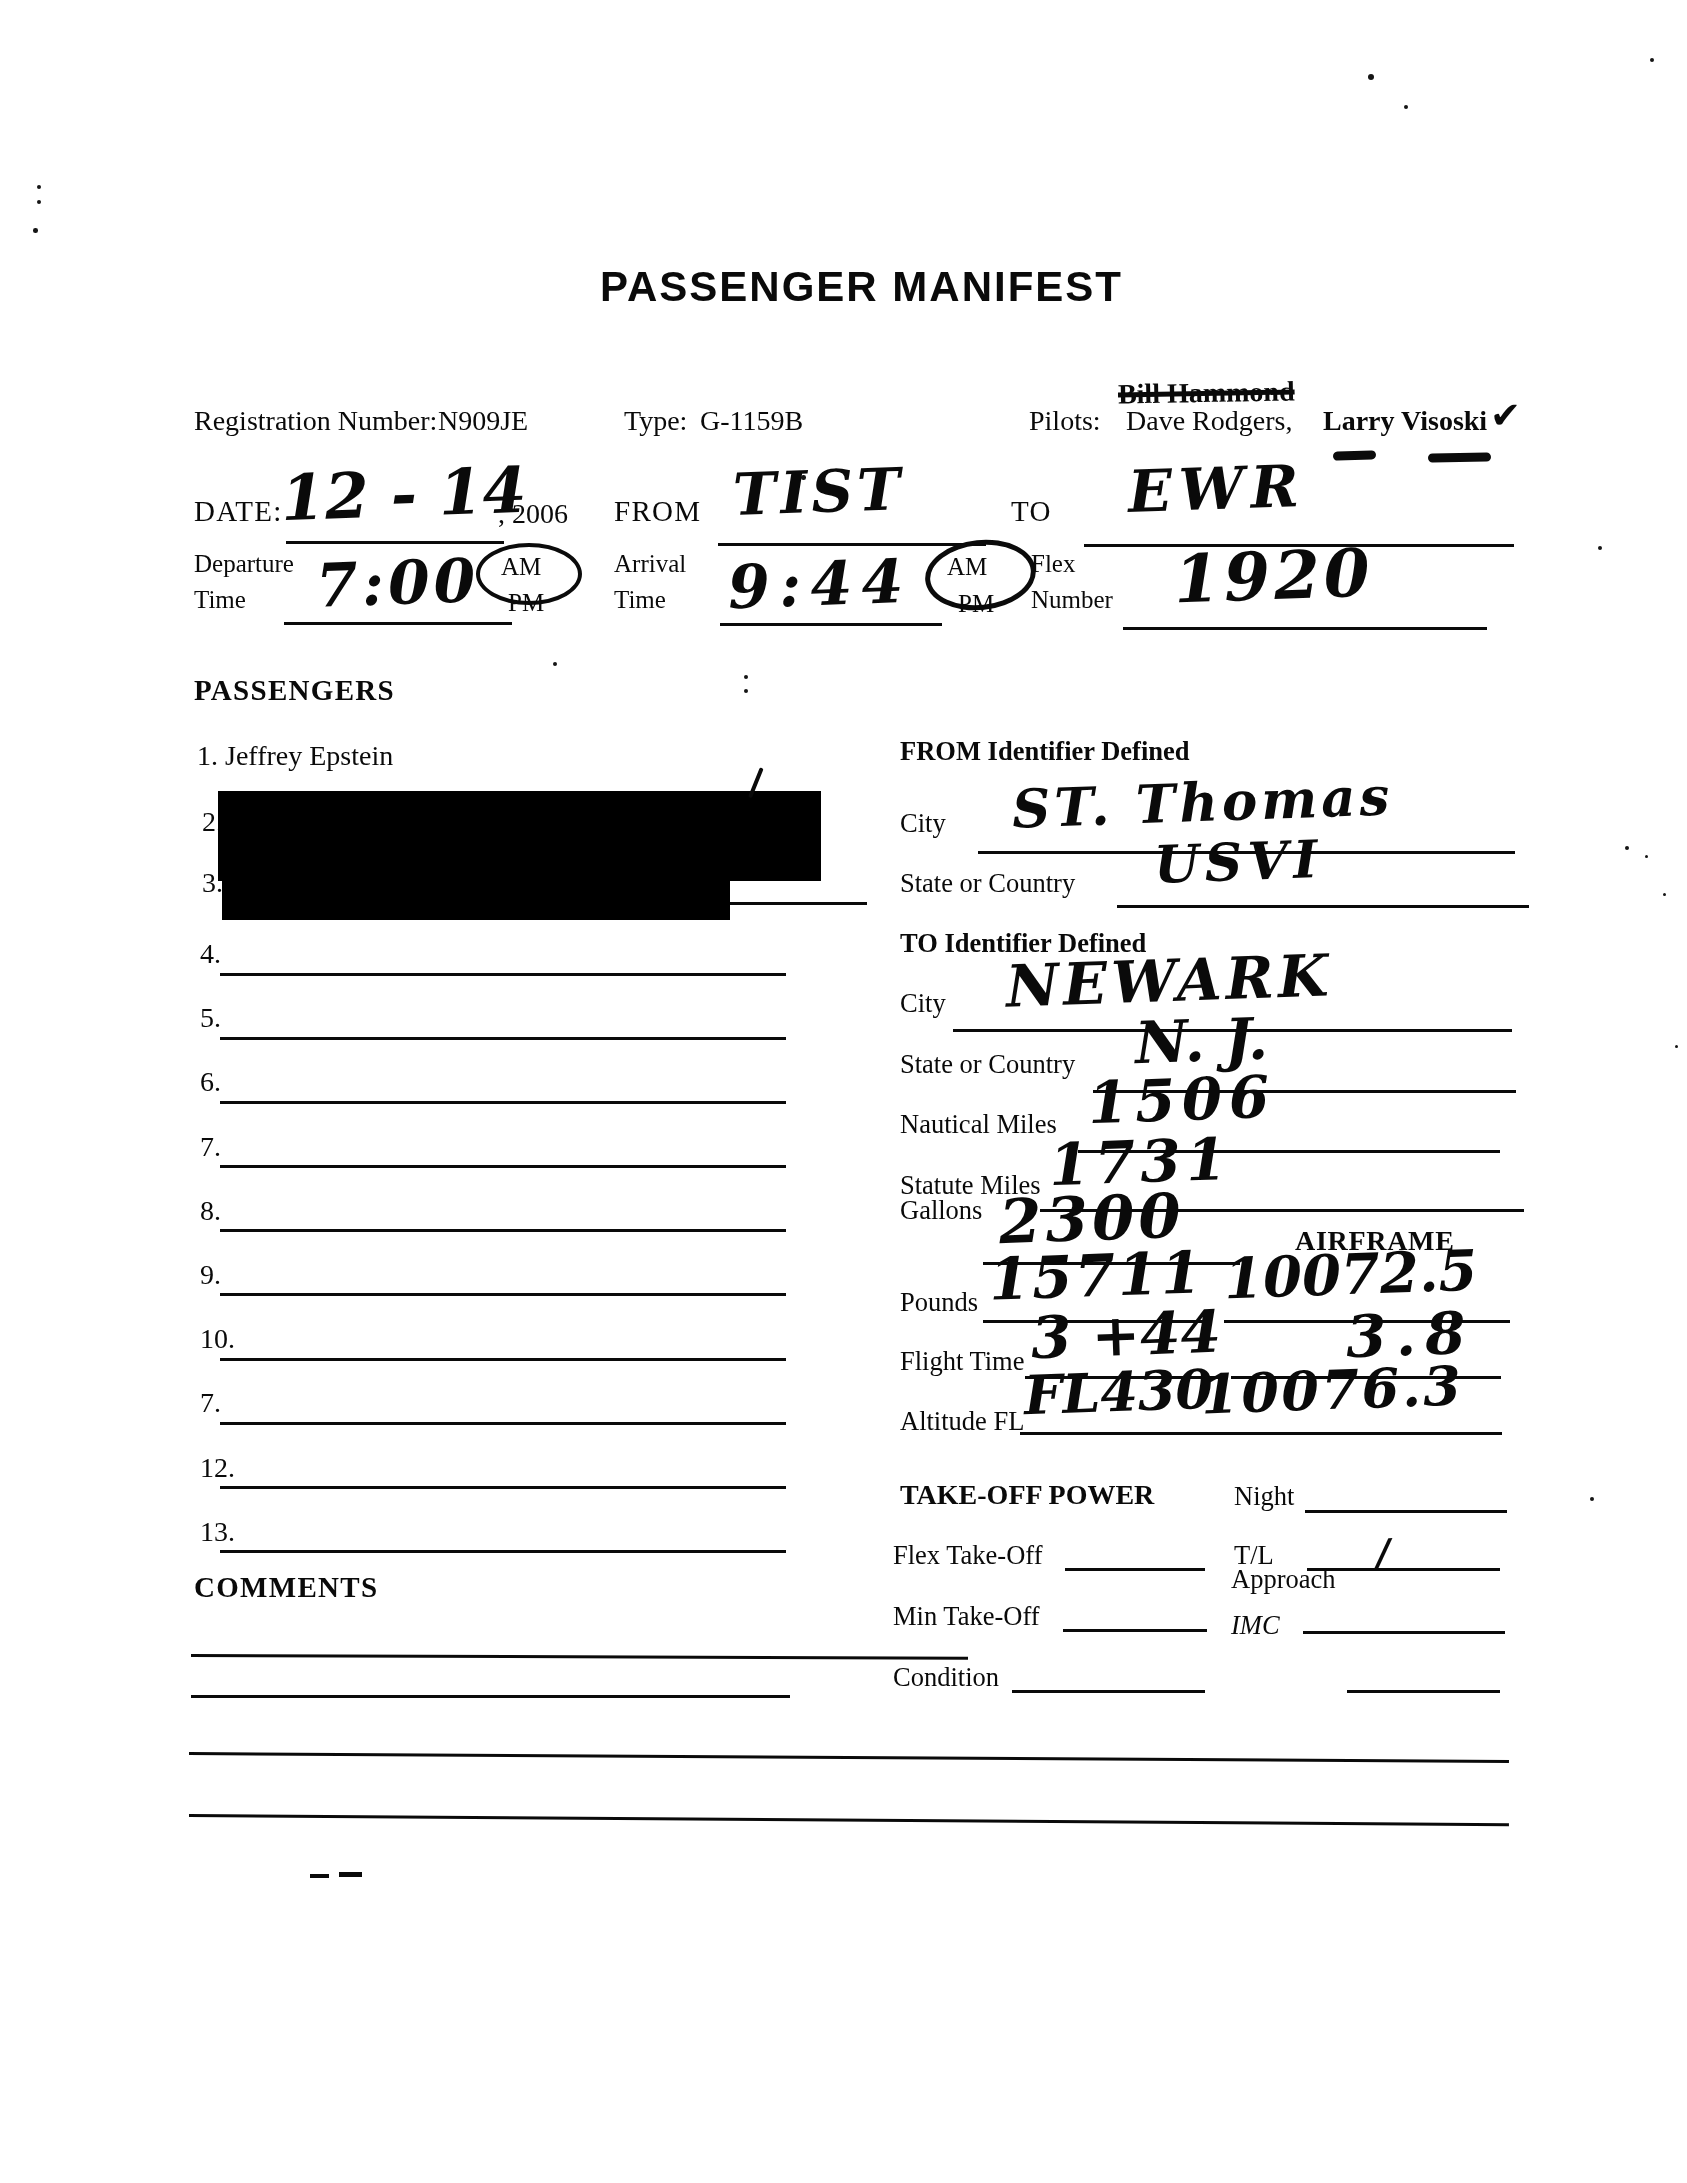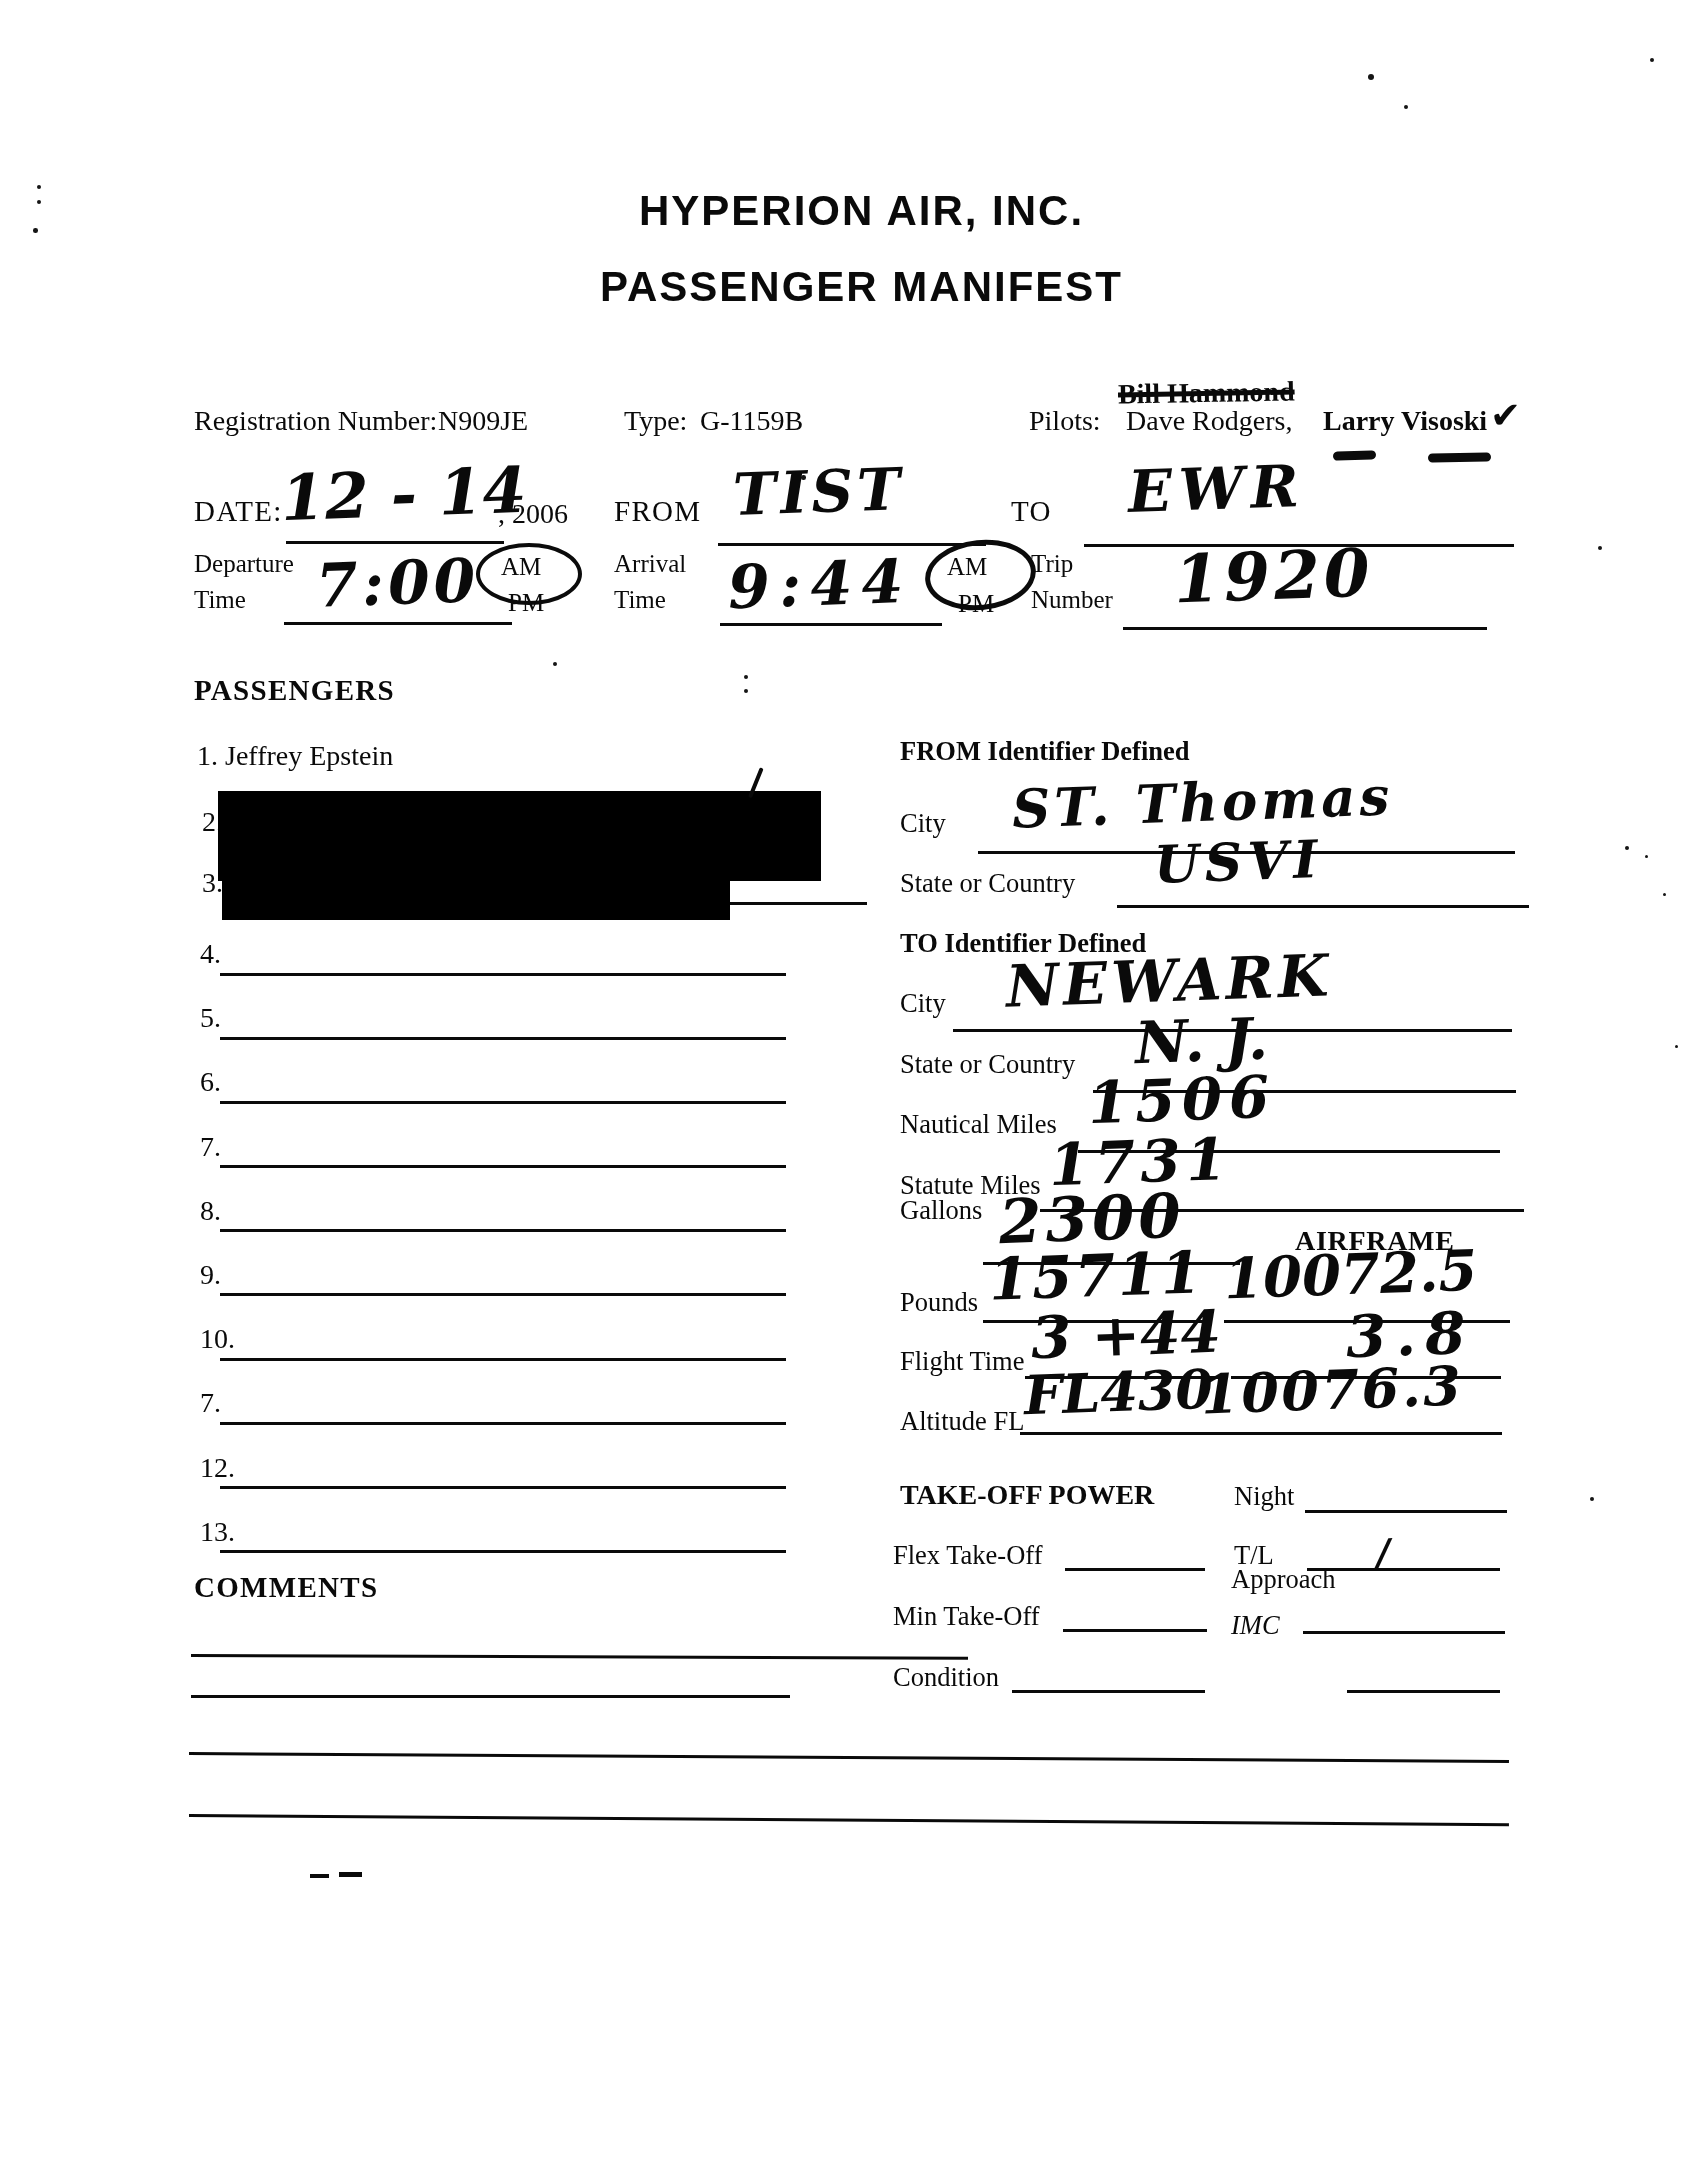--- a/index.html
+++ b/index.html
@@ -39,21 +39,20 @@
     <div class="dot" style="left:1663px;top:893px;width:3.3px;height:3.3px;"></div>
     <div class="dot" style="left:801px;top:475px;width:4.6px;height:4.6px;"></div>
     <div class="dot" style="left:1598px;top:546px;width:4px;height:4px;"></div>
     <div class="dot" style="left:553px;top:662px;width:4px;height:4px;"></div>
     <div class="dot" style="left:1590px;top:1497px;width:4px;height:4px;"></div>
     <div class="dot" style="left:1675px;top:1045px;width:3.3px;height:3.3px;"></div>
     <div class="rule" style="left:310px;top:1874px;width:18.5px;height:4px;"></div>
     <div class="rule" style="left:339px;top:1872px;width:22.5px;height:4.6px;"></div>
   </div>
 
-  <div class="abs title" style="top:187px;">HYPERION AIR, INC.</div>
   <div class="abs title" style="top:263px;">PASSENGER MANIFEST</div>
 
   <span class="abs lbl" style="left:194px;top:405px;font-size:28px;">Registration Number:</span>
   <span class="abs lbl" style="left:438px;top:405px;font-size:28px;">N909JE</span>
   <span class="abs lbl" style="left:624px;top:405px;font-size:28px;">Type:</span>
   <span class="abs lbl" style="left:700px;top:405px;font-size:28px;">G-1159B</span>
   <span class="abs lbl" style="left:1029px;top:405px;font-size:28px;">Pilots:</span>
   <span class="abs lbl b strike" style="left:1118px;top:377px;font-size:28px;transform:rotate(-1deg);">Bill Hammond</span>
   <span class="abs lbl" style="left:1126px;top:405px;font-size:28px;">Dave Rodgers,</span>
   <span class="abs lbl b" style="left:1323px;top:405px;font-size:28px;">Larry Visoski</span>
@@ -81,21 +80,21 @@
   <div class="rule" style="left:284px;top:622px;width:228px;"></div>
 
   <span class="abs lbl" style="left:614px;top:550px;font-size:25px;">Arrival</span>
   <span class="abs lbl" style="left:614px;top:586px;font-size:25px;">Time</span>
   <span class="abs hand" style="left:728px;top:549px;font-size:60px;letter-spacing:9.3px;">9:44</span>
   <div class="circle" style="left:925px;top:540px;width:101px;height:60px;transform:rotate(-6deg);border-width:5.3px;"></div>
   <span class="abs lbl" style="left:947px;top:553px;font-size:25px;">AM</span>
   <span class="abs lbl" style="left:958px;top:590px;font-size:25px;">PM</span>
   <div class="rule" style="left:720px;top:623px;width:222px;"></div>
 
-  <span class="abs lbl" style="left:1031px;top:550px;font-size:25px;">Trip</span>
+  <span class="abs lbl" style="left:1031px;top:550px;font-size:25px;">Flex</span>
   <span class="abs lbl" style="left:1031px;top:586px;font-size:25px;">Number</span>
   <span class="abs hand" style="left:1174px;top:537px;font-size:66px;letter-spacing:4px;">1920</span>
   <div class="rule" style="left:1123px;top:627px;width:364px;"></div>
 
   <div class="abs cap b" style="left:194px;top:674px;">PASSENGERS</div>
 
   <span class="abs lbl" style="left:197px;top:740px;font-size:28px;"><span>1.</span>&nbsp;<span>Jeffrey Epstein</span></span>
 
   <span class="abs lbl" style="left:202px;top:806px;font-size:28px;">2.</span>
   <span class="abs lbl" style="left:202px;top:867px;font-size:28px;">3.</span>

